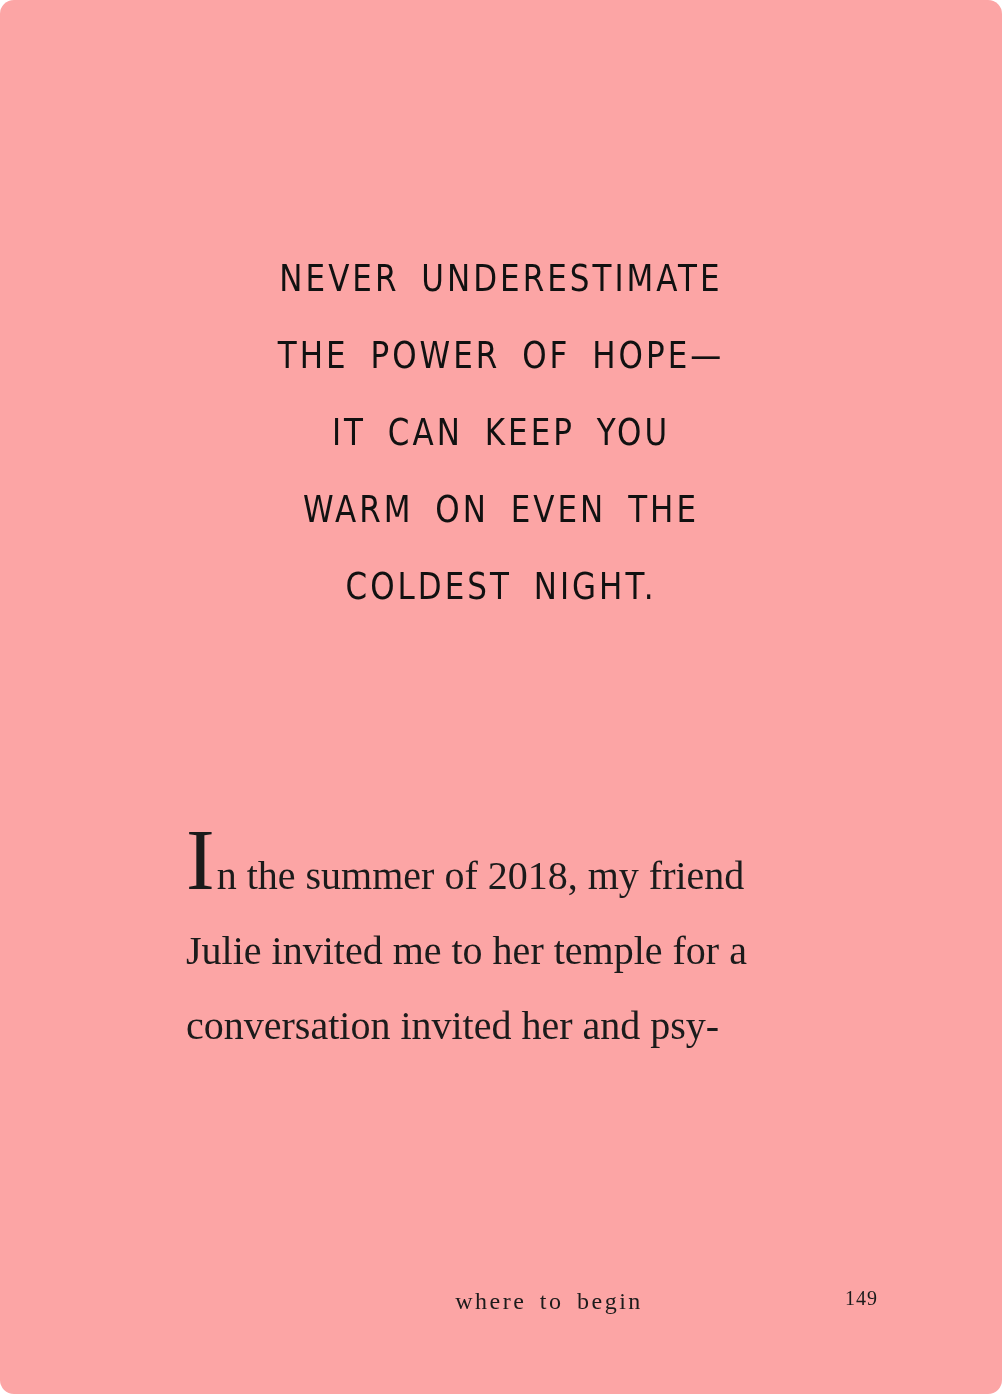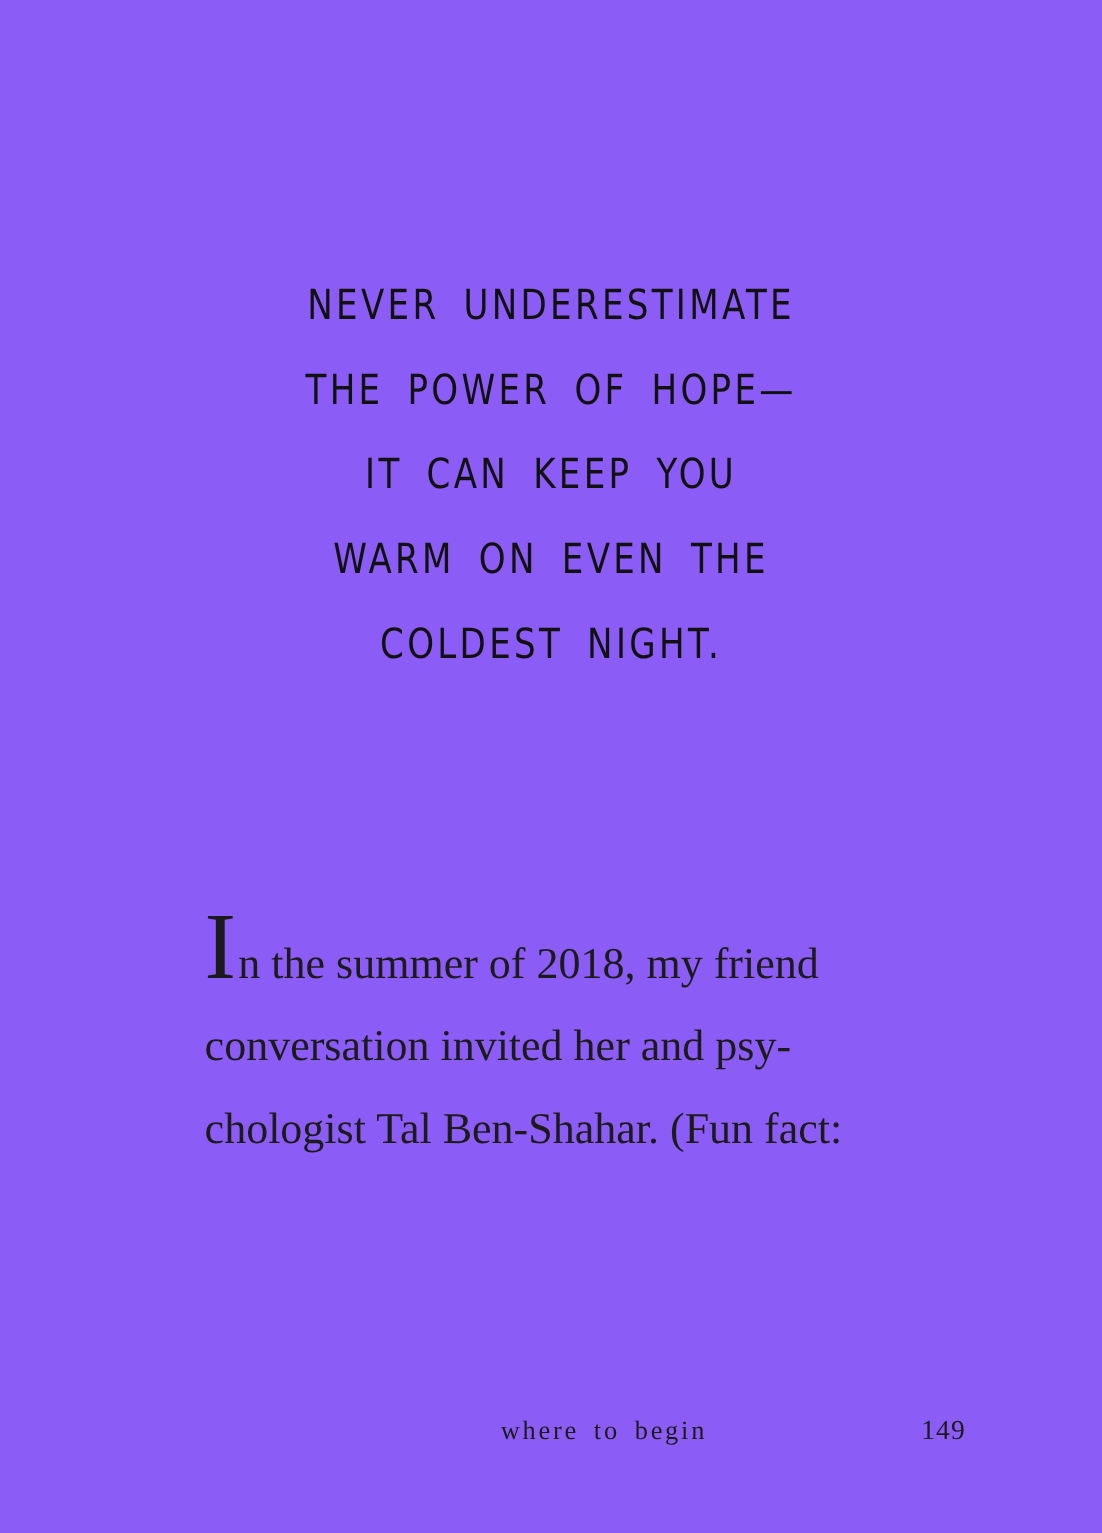--- a/index.html
+++ b/index.html
@@ -1,22 +1,23 @@
 <!DOCTYPE html>
 <html><head>
 <meta charset="utf-8">
 <style>
   html, body { margin: 0; padding: 0; background: #ffffff; }
   .page {
     position: relative;
     width: 1002px;
     height: 1394px;
-    background: #8b5cf6;
+    background: #fca5a5;
     overflow: hidden;
     color: #1b1b1b;
+    border-radius: 14px;
   }
 
   
   .quote {
     position: absolute;
     top: 240px;
     left: 0;
     width: 1002px;
     text-align: center;
     font-family: "DejaVu Sans", sans-serif;
@@ -59,42 +60,42 @@
     font-size: 24px;
     letter-spacing: 2.5px;
     word-spacing: 5px;
     color: #1b1b1b;
     margin-left: 48px;
   }
   .page-number {
     position: absolute;
     right: 172px;
     top: -1px;
-    font-size: 25px;
+    font-size: 20px;
     letter-spacing: 1px;
     font-family: Liberation Serif, serif;
   }
 </style>
 </head>
 <body>
 
 <div class="page">
 
   <section class="quote">
     <div class="quote-line">NEVER UNDERESTIMATE</div>
     <div class="quote-line">THE POWER OF HOPE—</div>
     <div class="quote-line">IT CAN KEEP YOU</div>
     <div class="quote-line">WARM ON EVEN THE</div>
     <div class="quote-line">COLDEST NIGHT.</div>
   </section>
 
   <section class="body-text">
     <div class="body-line"><span class="initial">I</span><span>n the summer of 2018, my friend</span></div>
+    <div class="body-line">Julie invited me to her temple for a</div>
     <div class="body-line">conversation invited her and psy-</div>
-    <div class="body-line">chologist Tal Ben-Shahar. (Fun fact:</div>
   </section>
 
   <footer class="footer">
     <span class="running-title">where to begin</span>
     <span class="page-number">149</span>
   </footer>
 
 </div>
 
 </body></html>

